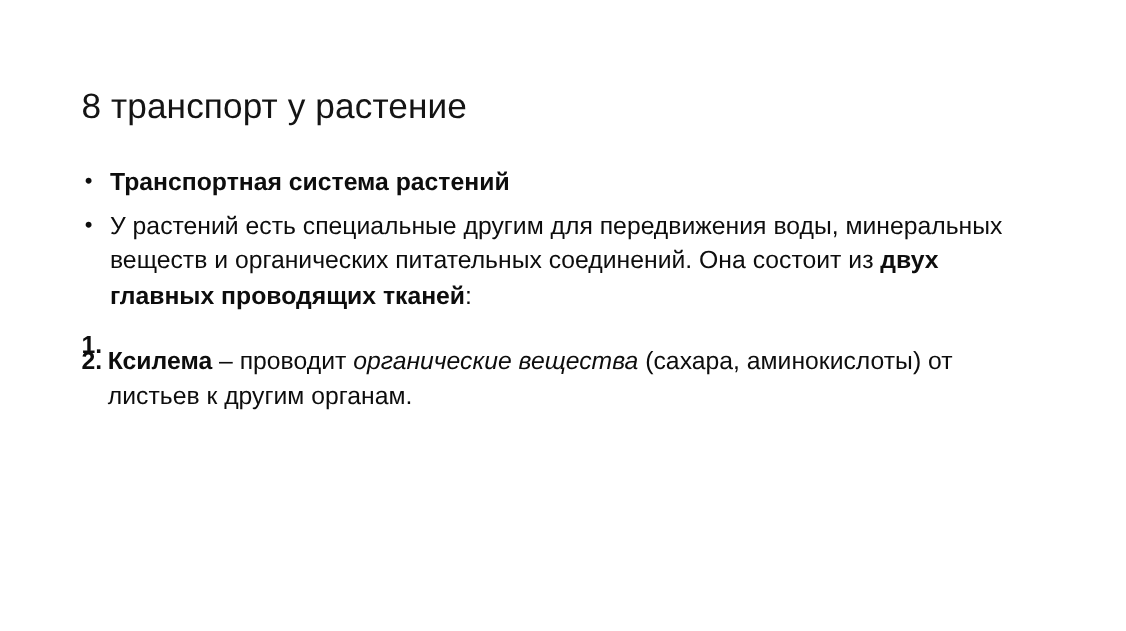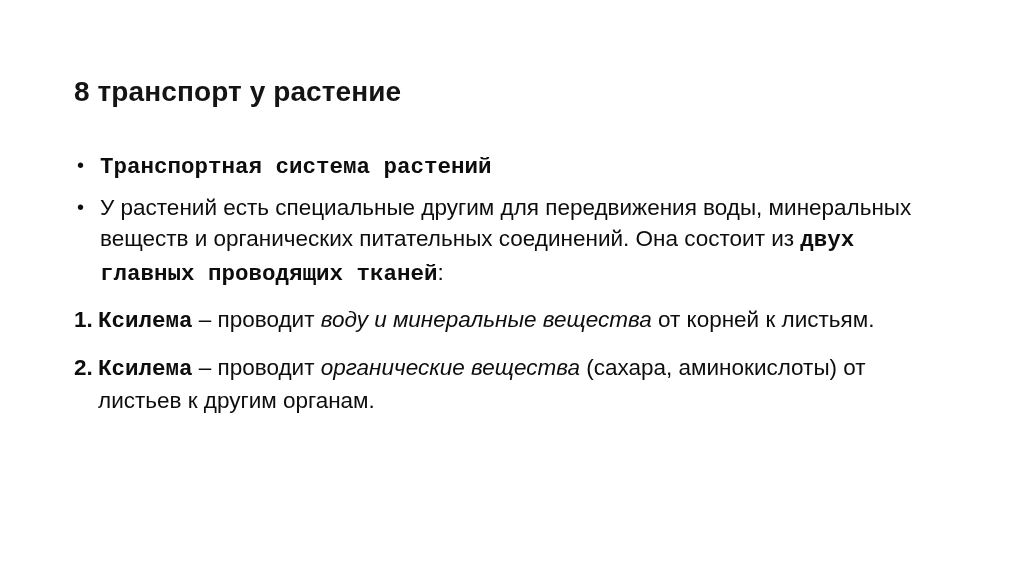--- a/index.html
+++ b/index.html
@@ -24,22 +24,22 @@
     background: #ffffff;
     box-sizing: border-box;
   }
 
   
   .slide-title {
     position: absolute;
     left: 74px;
     top: 57px;
     width: 880px;
-    font-size: 28px;
-    font-weight: 700;
+    font-size: 32px;
+    font-weight: 400;
     line-height: 1.15;
     letter-spacing: 0.1px;
     color: #141414;
     white-space: nowrap;
   }
 
   
   .slide-body {
     position: absolute;
     left: 74px;
@@ -77,21 +77,21 @@
   .para.numbered > .marker {
     position: absolute;
     left: 0;
     top: 0;
     font-weight: bold;
     line-height: 31.5px;
   }
 
   .para .text { display: inline; }
 
-  .b  { font-weight: bold; font-family: Liberation Mono, monospace; }
+  .b  { font-weight: bold; }
   .i  { font-style: italic; }
 
   .spacer-6 { height: 6px; }
 </style>
 </head>
 <body>
 
 <div class="slide">
 
   <h1 class="slide-title">8 транспорт у растение</h1>
@@ -105,21 +105,20 @@
 
     <p class="para bulleted">
       <span class="marker">•</span>
       <span class="text"><span>У растений есть специальные другим для передвижения воды, минеральных веществ и органических питательных соединений. Она состоит из </span><span class="b">двух главных проводящих тканей</span><span>:</span></span>
     </p>
 
     <div class="spacer-6"></div>
 
     <p class="para numbered">
       <span class="marker">1.</span>
-      <span class="text"><span class="b">Ксилема</span><span> – проводит </span><span class="i">воду и минеральные вещества</span><span> от корней к листьям.</span></span>
     </p>
 
     <div class="spacer-6"></div>
 
     <p class="para numbered">
       <span class="marker">2.</span>
       <span class="text"><span class="b">Ксилема</span><span> – проводит </span><span class="i">органические вещества</span><span> (сахара, аминокислоты) от листьев к другим органам.</span></span>
     </p>
 
   </div>

